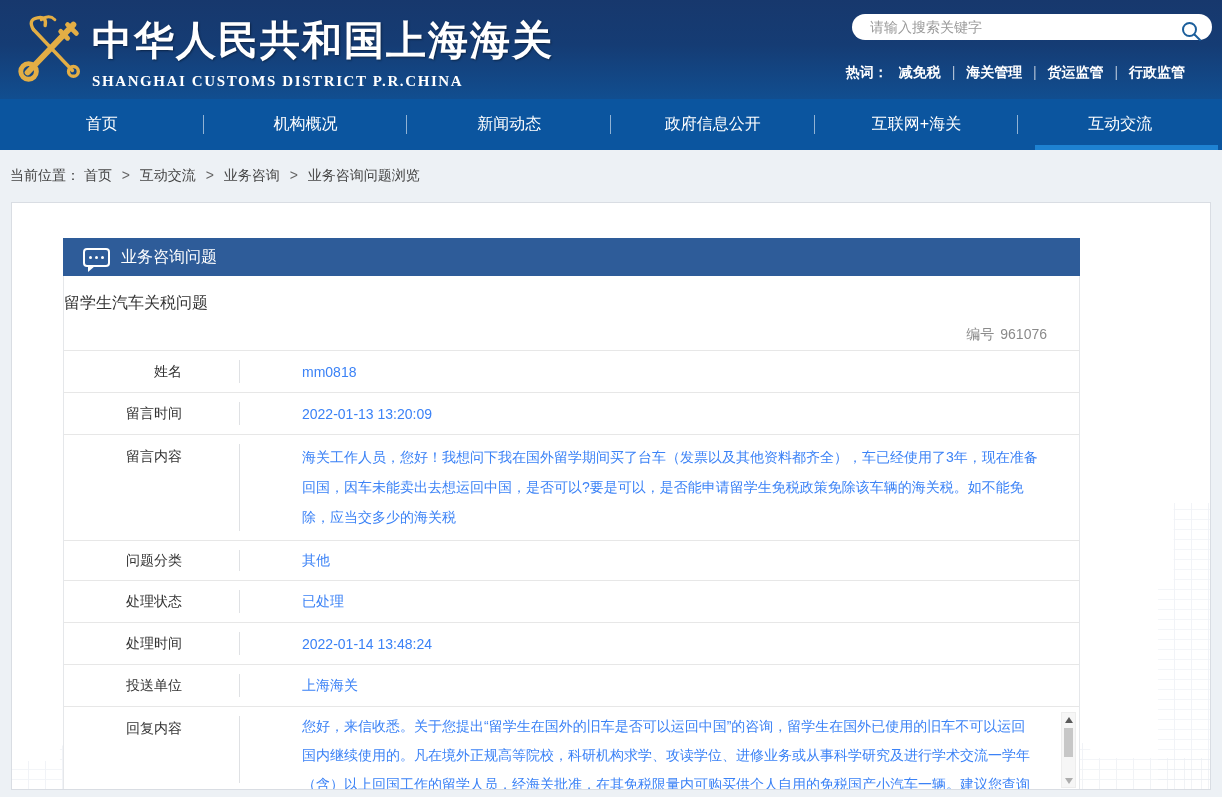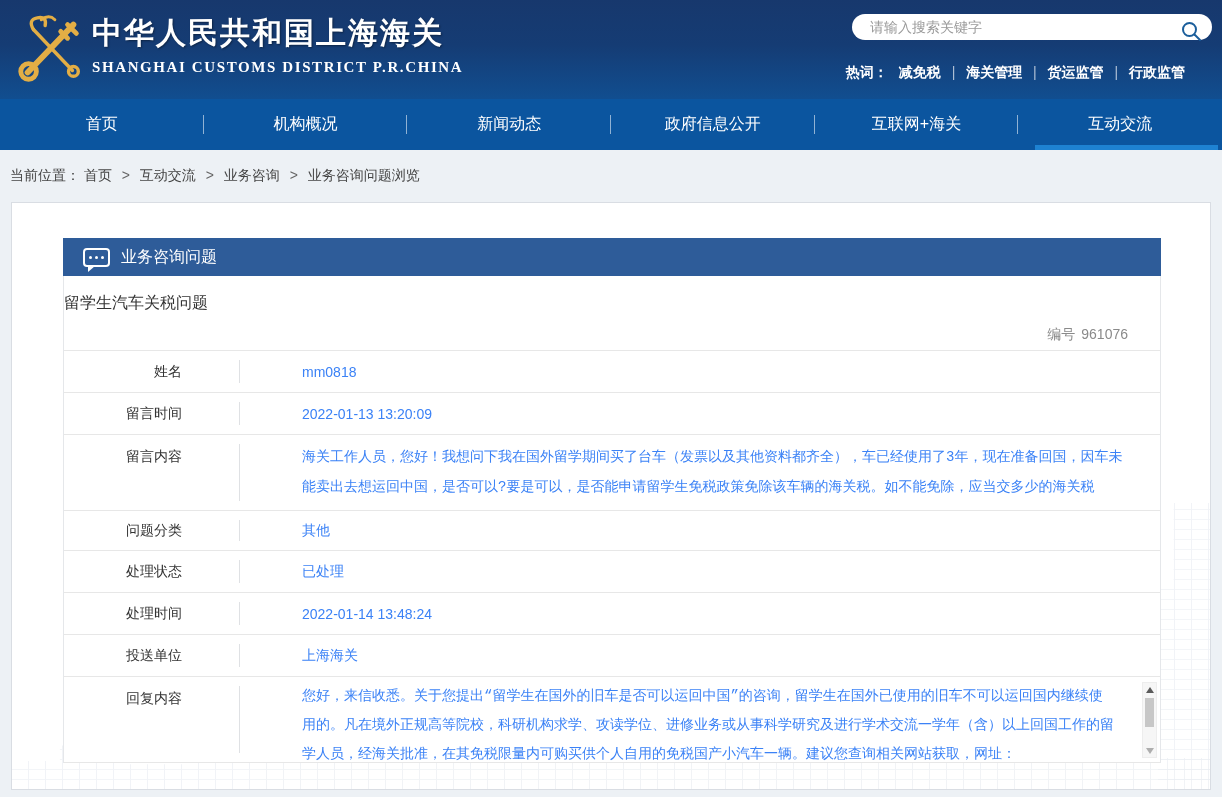--- a/index.html
+++ b/index.html
@@ -5,21 +5,21 @@
   * { margin:0; padding:0; box-sizing:border-box; }
   html,body { width:1222px; height:797px; overflow:hidden;
     font-family:"Liberation Sans","DejaVu Sans",sans-serif; background:#edf1f5; }
 
   
   .banner { position:relative; height:99px;
     background:linear-gradient(180deg,#17386d 0%,#153c74 45%,#114e90 100%); }
   .logo { position:absolute; left:12px; top:10px; width:78px; height:78px; }
   .titles { position:absolute; left:92px; top:13px; color:#fff; }
   .site-title { font-family:"Liberation Serif","DejaVu Serif",serif; font-weight:700;
-    font-size:30px; letter-spacing:2px; text-shadow:1px 1px 2px rgba(0,0,0,.4); }
+    font-size:40px; letter-spacing:2px; text-shadow:1px 1px 2px rgba(0,0,0,.4); }
   .site-sub { font-family:"Liberation Serif","DejaVu Serif",serif; font-weight:700;
     font-size:15px; letter-spacing:1.6px; margin-top:5px; }
   .search-wrap { position:absolute; right:10px; top:14px; width:360px; height:26px; }
   .search-input { width:100%; height:100%; border:none; border-radius:17px;
     padding:0 42px 0 18px; font-size:14px; color:#333; outline:none; }
   .search-input::placeholder { color:#9a9a9a; }
   .search-btn { position:absolute; right:10px; top:6px; width:22px; height:22px;
     background:none; border:none; cursor:pointer; }
   .hotwords { position:absolute; right:30px; top:64px; color:#fff;
     font-size:14px; font-weight:700; }
@@ -49,21 +49,21 @@
   .wm { position:absolute; pointer-events:none; opacity:.55;
     background:
       repeating-linear-gradient(90deg, transparent 0 16px, #e6eaf0 16px 17px),
       repeating-linear-gradient(0deg, transparent 0 9px, #e9edf2 9px 10px); }
   .wm-bottom { left:0; right:0; bottom:0; height:62px;
     clip-path:polygon(0 100%,0 55%,4% 55%,4% 30%,9% 30%,9% 60%,15% 60%,15% 18%,22% 18%,22% 48%,30% 48%,30% 8%,38% 8%,38% 40%,47% 40%,47% 22%,56% 22%,56% 52%,64% 52%,64% 12%,73% 12%,73% 44%,82% 44%,82% 26%,90% 26%,90% 50%,100% 50%,100% 100%); }
   .wm-right { right:0; top:300px; bottom:0; width:52px;
     clip-path:polygon(30% 0,100% 0,100% 100%,0 100%,0 28%,30% 28%); }
 
   
-  .panel { position:absolute; left:51px; top:35px; width:1098px; }
+  .panel { position:absolute; left:51px; top:35px; width:1017px; }
   .panel-head { display:flex; align-items:center; gap:11px; height:38px;
     background:#2e5c99; color:#fff; font-size:16px; padding-left:20px; }
   .bubble { position:relative; width:27px; height:19px; border:2px solid #fff;
     border-radius:4px; display:flex; align-items:center; justify-content:center; }
   .bubble i { width:3px; height:3px; border-radius:50%; background:#fff; margin:0 1.5px; }
   .bubble::after { content:''; position:absolute; left:3px; bottom:-7px;
     border-top:6px solid #fff; border-right:7px solid transparent; }
 
   .qtable { border-left:1px solid #e5e7ea; border-right:1px solid #e5e7ea;
     background:#fff; position:relative; }
@@ -75,21 +75,21 @@
   .row { display:flex; border-bottom:1px solid #e7e7e7;gap:40px; }
   .row .lab { flex:0 0 135px; display:flex; align-items:center; justify-content:flex-end;
     padding-right:17px; font-size:14px; color:#333; }
   .row .vdiv { width:1px; background:#dfe1e4; margin:9px 0; }
   .row .val { flex:1; display:flex; align-items:center; padding:0 30px 0 22px;
     font-size:14px; color:#3b82f6; }
   .row.h42 { min-height:42px; }
   .row.h40 { min-height:40px; }
   .row.multiline .lab, .row.multiline .val { align-items:flex-start; }
   .row.multiline .lab { padding-top:13px; }
-  .row.multiline .val { display:block; line-height:30px; padding-top:7px; padding-bottom:8px;font-family:Liberation Mono, monospace; }
+  .row.multiline .val { display:block; line-height:30px; padding-top:7px; padding-bottom:8px; }
   .row.reply { position:relative; height:86px; }
   .row.reply .val { line-height:29px; padding-top:5px; padding-right:46px;
     overflow:hidden; height:84px; }
 
   
   .sbar { position:absolute; right:3px; top:5px; width:15px; height:76px;
     background:#f6f6f6; border:1px solid #ededed; }
   .sb-up,.sb-down { position:absolute; left:0; width:13px; height:13px;
     display:flex; align-items:center; justify-content:center; cursor:pointer; }
   .sb-up { top:0; } .sb-down { bottom:0; }

